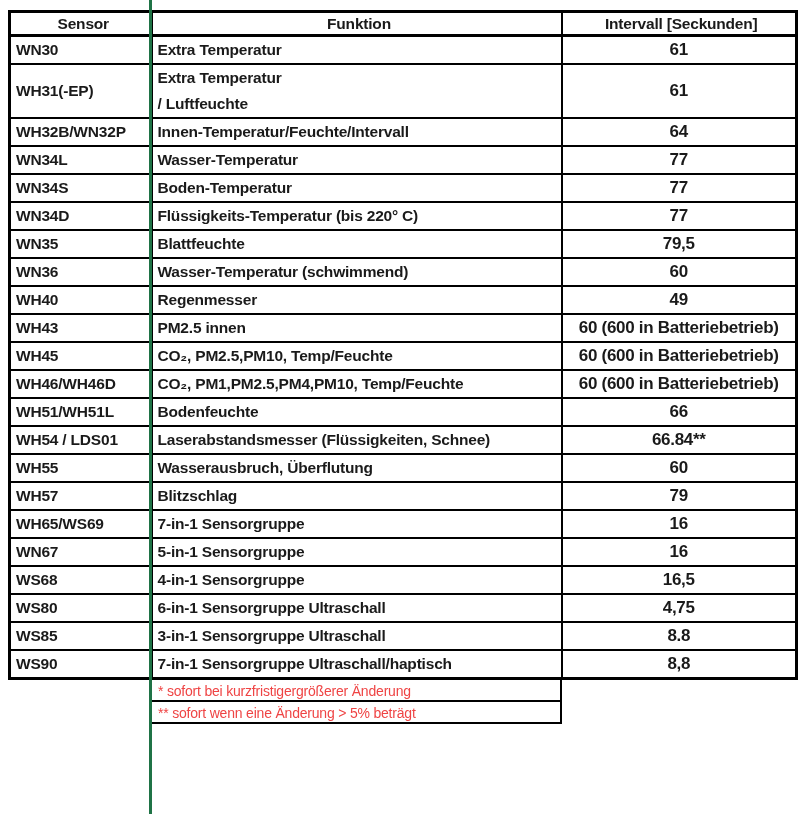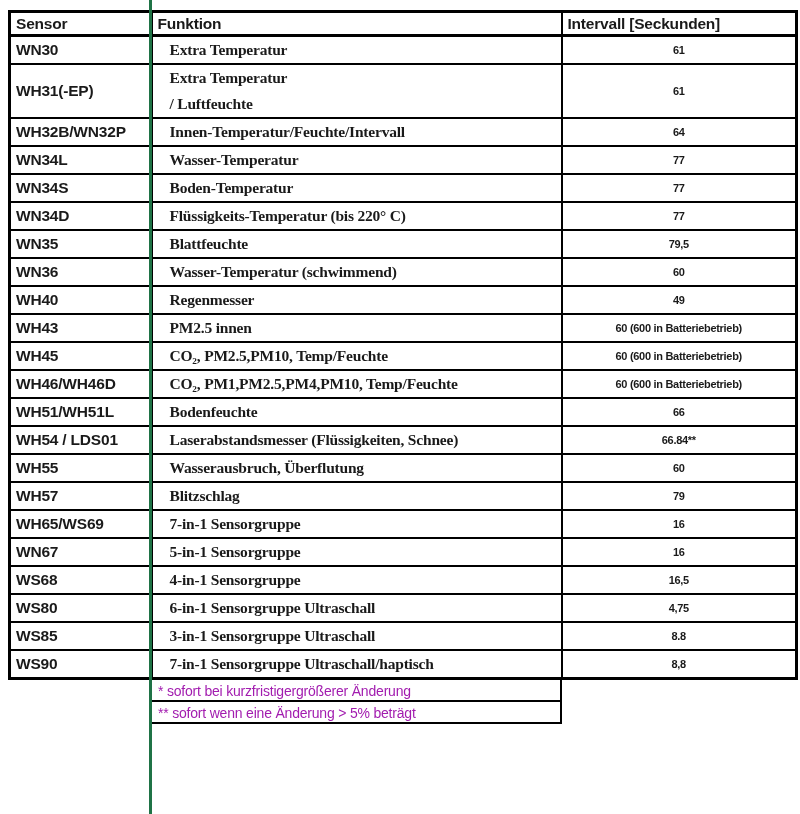--- a/index.html
+++ b/index.html
@@ -26,50 +26,50 @@
     color:#1a1a1a;
     font-weight:bold;
     font-size:15.5px;
     letter-spacing:-0.2px;
     overflow:hidden;
     white-space:pre-line;
     vertical-align:middle;
   }
   .sensor-table th{
     height:21px;
-    text-align:left;
+    text-align:center;
     padding-left:5px;
     border-bottom:3px solid #000;
     margin-top:17px;
   }
   .sensor-table td{
     height:24px;
     line-height:26px;
   }
   col.col-sensor{width:142px;}
   col.col-funktion{width:410px;}
   col.col-intervall{width:235px;}
   td.c-sensor{padding-left:5px;margin-left:42px;}
-  td.c-funktion{padding-left:17px;font-family:Liberation Serif, serif;}
-  td.c-intervall{text-align:center;font-size:11px;letter-spacing:-0.3px;}
+  td.c-funktion{padding-left:5px;}
+  td.c-intervall{text-align:center;font-size:17px;letter-spacing:-0.3px;}
   .footnotes{
     margin-left:142px;
     width:412px;
     box-sizing:border-box;
   }
   .footnote{
     box-sizing:border-box;
     border:2px solid #000;
     margin-top:-2px;
     height:24px;
     line-height:20px;
     padding:1px 0 0 6px;
     font-size:14px;
     font-weight:normal;
-    color:#a21caf;
+    color:#ef4444;
     letter-spacing:-0.2px;
     white-space:nowrap;
     overflow:hidden;
   }
   .page-break-line{
     position:absolute;
     left:149px;top:0;
     width:3px;height:814px;
     background:#1F7346;
     pointer-events:none;

